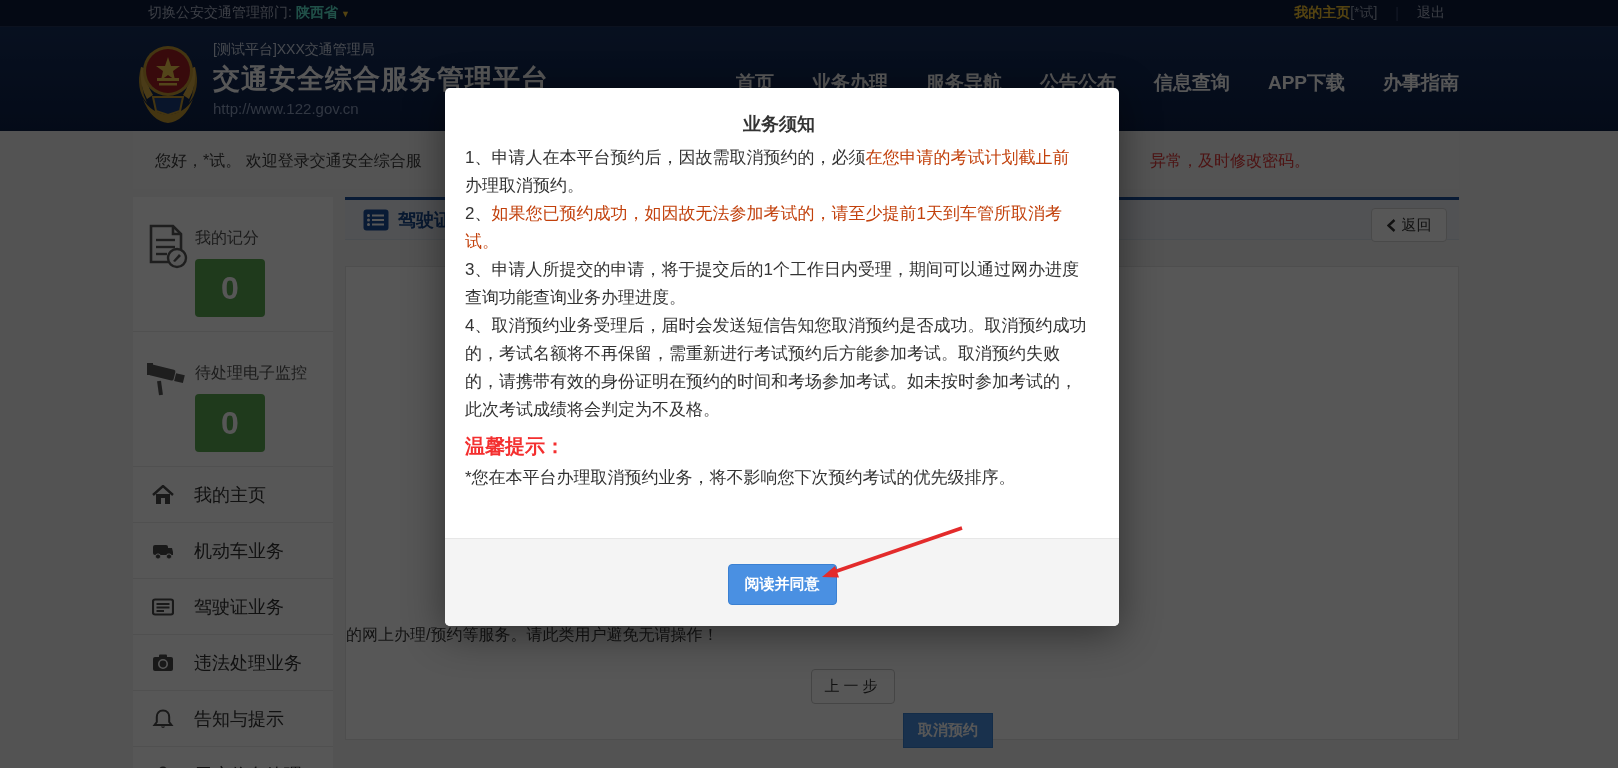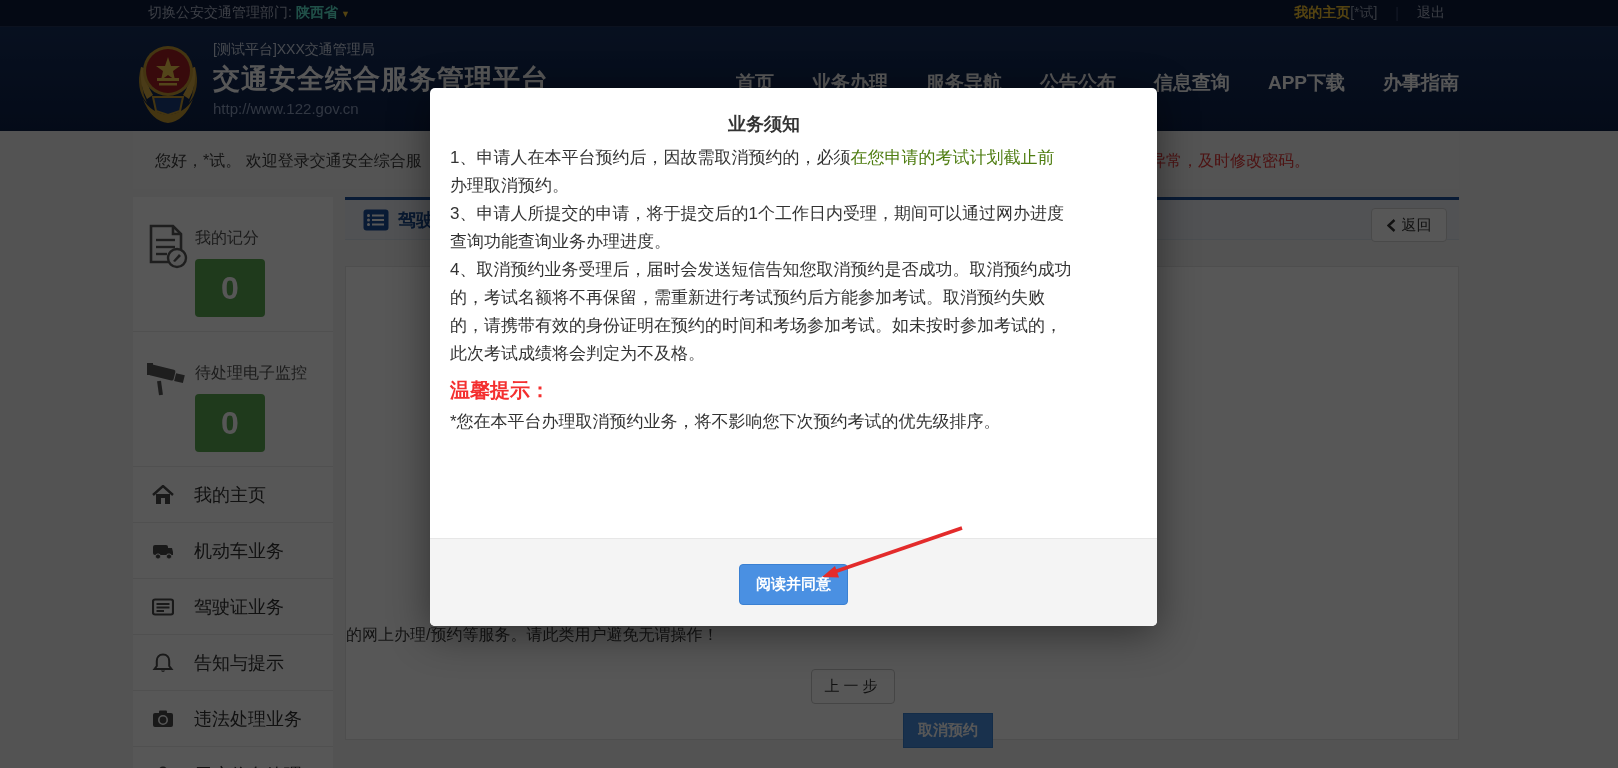--- a/index.html
+++ b/index.html
@@ -63,26 +63,26 @@
   .content-box { position:relative; margin-top:26px; height:474px; background:#fff; border:1px solid #e4e4e4; }
   .content-note { position:absolute; top:358px; left:0; right:0; text-align:left; font-size:16px; color:#3a3a3a; }
   .content-buttons { position:absolute; top:402px; left:0; right:0; display:flex; justify-content:center; gap:8px; }
   .btn-prev { width:84px; height:35px; background:#fff; border:1px solid #c9c9c9; border-radius:4px; font-size:15px; color:#333;
               letter-spacing:4px; display:flex; align-items:center; justify-content:center; cursor:pointer; }
   .btn-cancel { width:90px; height:35px; background:#4a90e2; border:1px solid #3a80d2; border-radius:0; font-size:15px; font-weight:bold;
                 color:#fff; display:flex; align-items:center; justify-content:center; cursor:pointer;margin-top:44px; }
 
   
   .overlay { position:absolute; inset:0; background:rgba(0,0,0,0.66); z-index:50; }
-  .modal { position:absolute; left:430px; top:88px; width:727px; height:538px; background:#fff; border-radius:5px;
+  .modal { position:absolute; left:445px; top:88px; width:674px; height:538px; background:#fff; border-radius:5px;
            box-shadow:0 8px 40px rgba(0,0,0,0.45); z-index:60; }
   .modal-body { padding:24px 20px 0 20px; width:668px; }
   .modal-title { text-align:center; font-size:18px; font-weight:bold; color:#333; margin-bottom:8px; }
   .modal-item { font-size:17px; line-height:28px; color:#333; }
-  .red-text { color:#4d7c0f; }
+  .red-text { color:#c2410c; }
   .warm-tip { font-size:20px; font-weight:bold; color:#f42f2f; margin-top:7px; line-height:30px; }
   .warm-note { font-size:17px; color:#333; line-height:28px; margin-top:3px; }
   .modal-footer { position:absolute; left:0; right:0; bottom:0; height:88px; background:#f4f4f4; border-top:1px solid #e7e7e7;
                   border-radius:0 0 5px 5px; text-align:center; padding-top:25px;margin-top:28px; }
   .btn-agree { display:inline-block; background:#4a90e2; border:1px solid #3a80d2; color:#fff; font-size:15px; font-weight:bold;
                padding:10px 16px; border-radius:4px; cursor:pointer; }
   .anno-arrow { position:absolute; left:812px; top:520px; width:160px; height:64px; z-index:70; pointer-events:none; }
 </style>
 </head>
 <body>
@@ -208,35 +208,35 @@
             <line x1="4.5" y1="7" x2="17.5" y2="7" stroke="#4a4a4a" stroke-width="2"></line>
             <line x1="4.5" y1="10.5" x2="17.5" y2="10.5" stroke="#4a4a4a" stroke-width="2"></line>
             <line x1="4.5" y1="14" x2="12" y2="14" stroke="#4a4a4a" stroke-width="2"></line>
           </svg>
         </span>
         <span class="menu-label">驾驶证业务</span>
       </div>
       <div class="menu-item">
         <span class="menu-icon">
           <svg viewBox="0 0 22 20">
-            <path d="M11 1.5 C7 1.5 4.8 4.5 4.8 8 L4.8 13 L2.5 16 L19.5 16 L17.2 13 L17.2 8 C17.2 4.5 15 1.5 11 1.5 Z" fill="none" stroke="#4a4a4a" stroke-width="2"></path>
-            <path d="M8.8 17.5 A2.4 2.4 0 0 0 13.2 17.5 Z" fill="#4a4a4a"></path>
-          </svg>
-        </span>
-        <span class="menu-label">告知与提示</span>
-      </div>
-      <div class="menu-item">
-        <span class="menu-icon">
-          <svg viewBox="0 0 22 20">
             <rect x="1" y="4" width="20" height="14" rx="2" fill="#4a4a4a"></rect>
             <rect x="7" y="1.5" width="8" height="4" rx="1" fill="#4a4a4a"></rect>
             <circle cx="11" cy="11" r="4.2" fill="#4a4a4a" stroke="#fff" stroke-width="1.6"></circle>
           </svg>
         </span>
         <span class="menu-label">违法处理业务</span>
+      </div>
+      <div class="menu-item">
+        <span class="menu-icon">
+          <svg viewBox="0 0 22 20">
+            <path d="M11 1.5 C7 1.5 4.8 4.5 4.8 8 L4.8 13 L2.5 16 L19.5 16 L17.2 13 L17.2 8 C17.2 4.5 15 1.5 11 1.5 Z" fill="none" stroke="#4a4a4a" stroke-width="2"></path>
+            <path d="M8.8 17.5 A2.4 2.4 0 0 0 13.2 17.5 Z" fill="#4a4a4a"></path>
+          </svg>
+        </span>
+        <span class="menu-label">告知与提示</span>
       </div>
       <div class="menu-item">
         <span class="menu-icon">
           <svg viewBox="0 0 22 20">
             <circle cx="11" cy="6" r="4.5" fill="#4a4a4a"></circle>
             <path d="M2.5 19 C2.5 13.5 6 11.5 11 11.5 C16 11.5 19.5 13.5 19.5 19 Z" fill="#4a4a4a"></path>
           </svg>
         </span>
         <span class="menu-label">用户信息管理</span>
       </div>
@@ -271,20 +271,21 @@
       </div>
     </div>
   </div>
 
   <div class="overlay"></div>
 
   <div class="modal">
     <div class="modal-body">
       <div class="modal-title">业务须知</div>
       <p class="modal-item"><span>1、申请人在本平台预约后，因故需取消预约的，必须</span><span class="red-text">在您申请的考试计划截止前</span><br><span>办理取消预约。</span></p>
+      <p class="modal-item"><span>2、</span><span class="red-text">如果您已预约成功，如因故无法参加考试的，请至少提前1天到车管所取消考试。</span></p>
       <p class="modal-item"><span>3、申请人所提交的申请，将于提交后的1个工作日内受理，期间可以通过网办进度查询功能查询业务办理进度。</span></p>
       <p class="modal-item"><span>4、取消预约业务受理后，届时会发送短信告知您取消预约是否成功。取消预约成功的，考试名额将不再保留，需重新进行考试预约后方能参加考试。取消预约失败的，请携带有效的身份证明在预约的时间和考场参加考试。如未按时参加考试的，此次考试成绩将会判定为不及格。</span></p>
       <div class="warm-tip">温馨提示：</div>
       <div class="warm-note">*您在本平台办理取消预约业务，将不影响您下次预约考试的优先级排序。</div>
     </div>
     <div class="modal-footer">
       <span class="btn-agree">阅读并同意</span>
     </div>
   </div>
 

